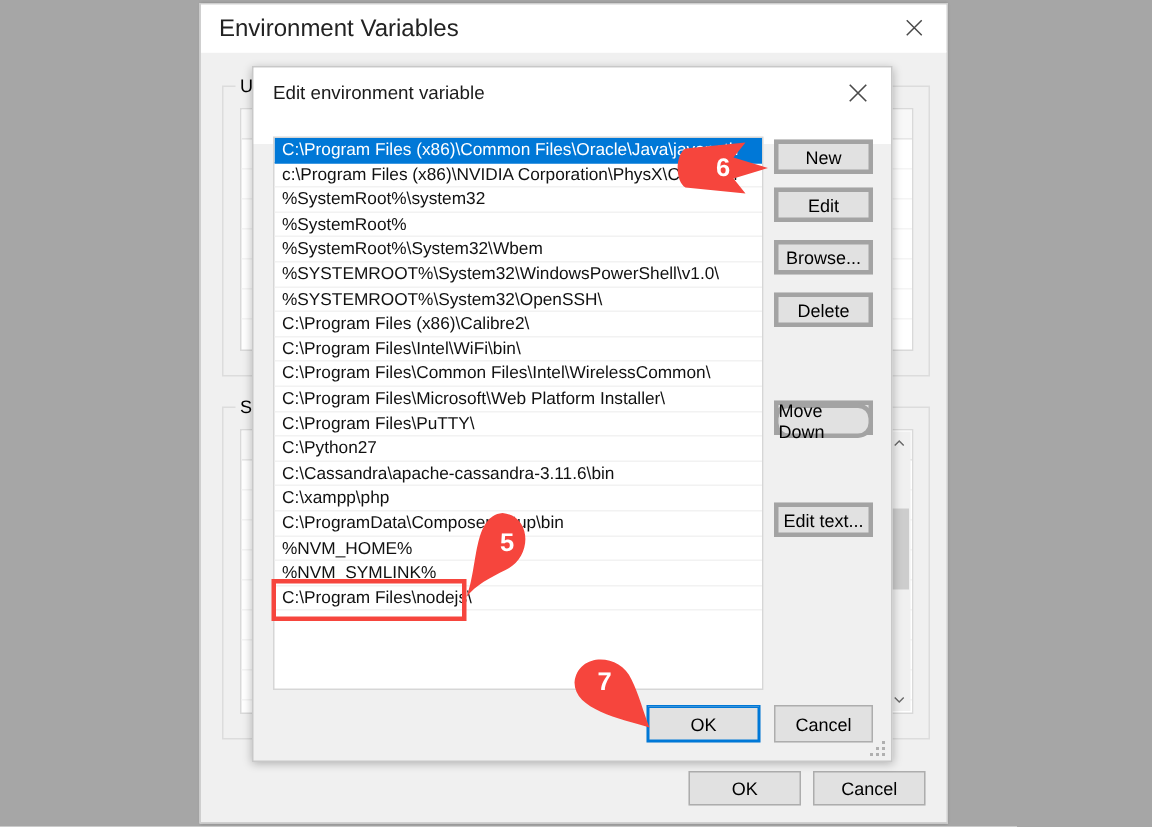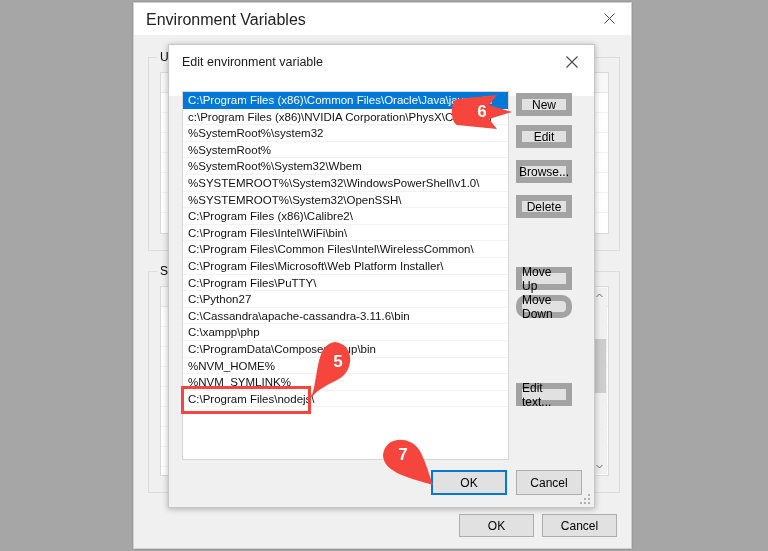--- a/index.html
+++ b/index.html
@@ -205,37 +205,37 @@
   }
   .path-row.selected {
     background: #0078d7;
     color: #ffffff;
     border-bottom-color: #0078d7;
   }
 
   .side-btn {
     position: absolute;
     left: 347px;
-    width: 56px;
+    width: 66px;
     height: 23px;
     background: #e1e1e1;
-    border: 6px solid #a3a3a3;
+    border: 3px solid #a3a3a3;
     font-size: 12px;
     display: flex;
     align-items: center;
     justify-content: center;
     box-sizing: border-box;
   }
   .sb-new    { top: 48px;  }
   .sb-edit   { top: 80px; text-align: right;  }
   .sb-browse { top: 115px; }
   .sb-delete { top: 150px; }
   .sb-up     { top: 203px; margin-top: 19px; }
-  .sb-down2  { top: 250px; border-radius: 10px; }
-  .sb-text   { top: 290px; margin-top: 48px; }
+  .sb-down2  { top: 224px; border-radius: 10px; }
+  .sb-text   { top: 290px; }
 
   .edit-ok {
     position: absolute;
     left: 262px;
     top: 425px;
     width: 76px;
     height: 25px;
     background: #e1e1e1;
     border: 1px solid #0078d7;
     outline: 1px solid #0078d7;

